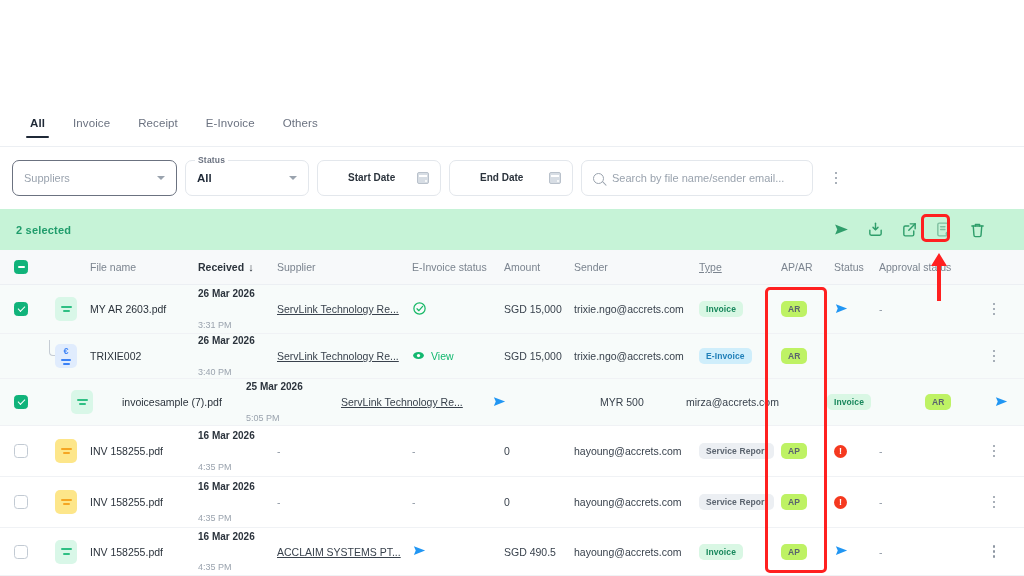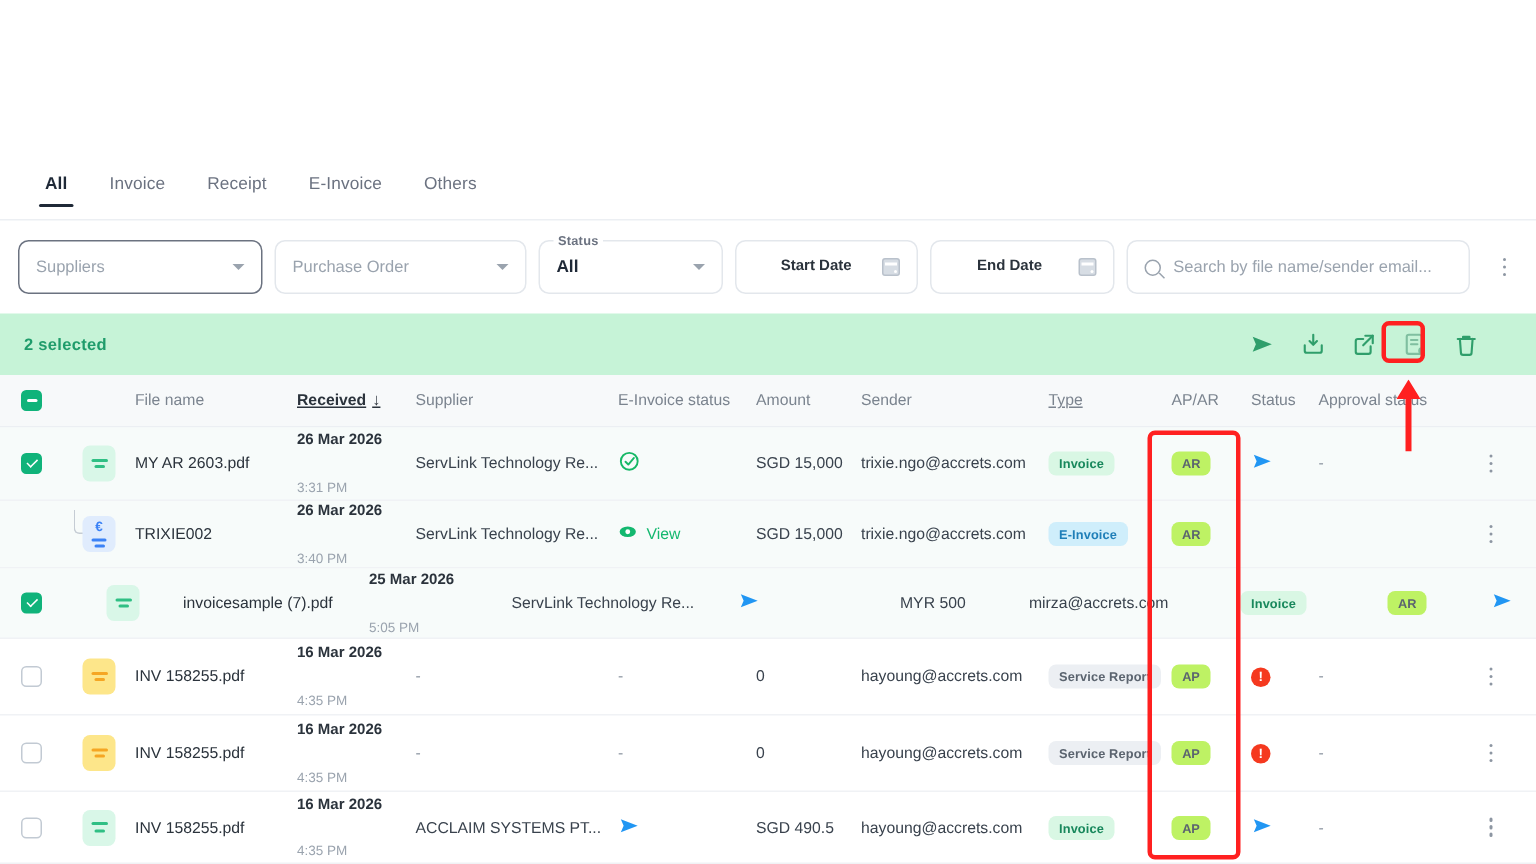--- a/index.html
+++ b/index.html
@@ -102,21 +102,21 @@
   .c-sup   { width:135px; flex:0 0 auto; }
   .c-est   { width:92px; flex:0 0 auto; }
   .c-amt   { width:70px; flex:0 0 auto; }
   .c-send  { width:125px; flex:0 0 auto; }
   .c-type  { width:82px; flex:0 0 auto;text-decoration:underline; }
   .c-apar  { width:53px; flex:0 0 auto; }
   .c-stat  { width:45px; flex:0 0 auto; }
   .c-appr  { width:95px; flex:0 0 auto; }
   .c-menu  { width:40px; flex:0 0 auto; display:flex; justify-content:center;}
 
-  .thead .c-recv { font-weight:700; color:#2b333c; display:flex; align-items:center; gap:4px;text-decoration:underline;}
+  .thead .c-recv { font-weight:700; color:#2b333c; display:flex; align-items:center; gap:4px;}
   .sortarrow { font-size:11px; color:#2b333c; line-height:1;}
 
   .cb {
     width:14px;height:14px;border:1.5px solid #c2cad3;border-radius:3.5px;background:#fff;
     display:flex;align-items:center;justify-content:center; cursor:pointer;
   }
   .cb.on { background:#10b37a; border-color:#10b37a; }
   .cb.on:after{content:"";width:6px;height:3px;border-left:1.6px solid #fff;border-bottom:1.6px solid #fff;transform:rotate(-45deg);margin-top:-1.5px;}
   .cb.ind { background:#10b37a; border-color:#10b37a; }
   .cb.ind:after{content:"";width:7px;height:1.8px;background:#fff;border-radius:1px;}
@@ -133,21 +133,21 @@
   .ficon.blue i { display:block;height:1.6px;border-radius:1px;background:#3b82f6;}
   .ficon.blue i.l1{width:10px;} .ficon.blue i.l2{width:7px;}
 
   .elbow { position:absolute; left:7px; top:-4px; width:11px; height:16px;
            border-left:1.4px solid #c5ccd4; border-bottom:1.4px solid #c5ccd4;
            border-bottom-left-radius:4px; }
 
   .name { color:#2b333c; font-size:10.5px; }
   .date { color:#2b333c; font-size:10px; font-weight:700; line-height:1.25;}
   .time { color:#9aa3ae; font-size:9px; margin-top:19px;}
-  .muted { color:#39424d; }
+  .muted { color:#39424d;text-decoration:underline; }
   .dash  { color:#8d96a2; }
 
   .badge { display:inline-block; padding:3px 7px; border-radius:5px; font-size:8.5px; font-weight:700; letter-spacing:.1px;}
   .badge.invoice { background:#d9f7e4; color:#18885c;}
   .badge.einv    { background:#cfeefb; color:#1f7fb8;}
   .badge.svc     { background:#eceff3; color:#5b646f;}
   .pill-apar { display:inline-block; min-width:26px; text-align:center; padding:3px 7px; border-radius:5px; background:#bef264; color:#5b646f; font-size:8.5px; font-weight:700;}
   .eye { display:flex; align-items:center; gap:6px; color:#13b86f; font-size:10.5px;}
   .alert { width:13px;height:13px;border-radius:50%;background:#f5391f;color:#fff;font-size:9px;font-weight:700;display:flex;align-items:center;justify-content:center;line-height:1;}
 
@@ -172,24 +172,20 @@
     <div class="tab">Invoice</div>
     <div class="tab">Receipt</div>
     <div class="tab">E-Invoice</div>
     <div class="tab">Others</div>
   </div>
   <div class="tabs-divider"></div>
 
   <div class="filterbar">
     <div class="field sel-suppliers focused">
       <span class="val">Suppliers</span>
-      <span class="chev"></span>
-    </div>
-    <div class="field sel-po">
-      <span class="val">Purchase Order</span>
       <span class="chev"></span>
     </div>
     <div class="field sel-status">
       <span class="floating-label">Status</span>
       <span class="val">All</span>
       <span class="chev"></span>
     </div>
     <div class="field date">
       <span class="val">Start Date</span>
       <span class="cal"></span>

